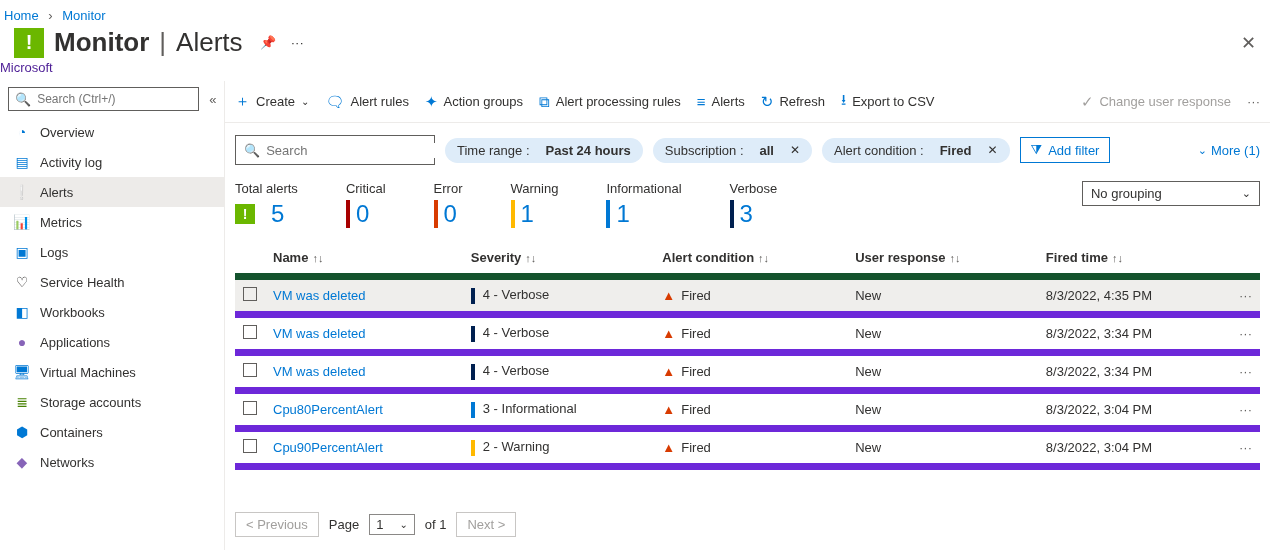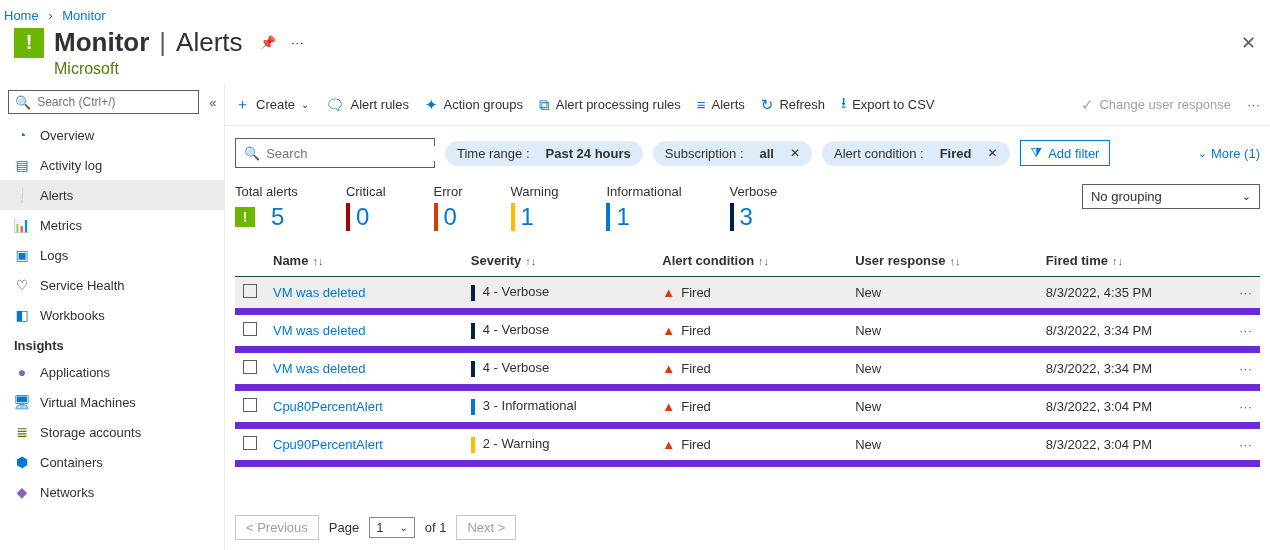--- a/index.html
+++ b/index.html
@@ -11,21 +11,21 @@
   .breadcrumb .sep { color: #605e5c; margin: 0 6px; }
 
   
   .page-header { display: flex; align-items: center; padding: 0 14px 8px; }
   .title-block { display: flex; align-items: center; }
   .title-icon { width: 30px; height: 30px; background: #6bb700; display: inline-flex; align-items: center; justify-content: center; margin-right: 10px; }
   .title-icon span { color: #fff; font-weight: bold; font-size: 20px; }
   .title-main { font-size: 26px; font-weight: 600; }
   .title-sub { font-size: 26px; font-weight: 400; }
   .divider-v { margin: 0 10px; color: #605e5c; font-size: 26px; font-weight: 300; }
-  .subtitle { font-size: 16px; color: #4d7c0f; margin-left: 54px; margin-top: -6px; padding-bottom: 6px; }
+  .subtitle { font-size: 13px; color: #4c1d95; margin-top: -6px; padding-bottom: 6px; }
   .header-right-icons { display: flex; gap: 16px; margin-left: auto; color: #605e5c; font-size: 16px; }
   .pin-icon, .more-dots { cursor: pointer; }
   .close-x { cursor: pointer; font-size: 18px; }
 
   .main { display: flex; height: calc(100% - 80px); }
 
   
   .sidebar { width: 225px; border-right: 1px solid #edebe9; display: flex; flex-direction: column; }
   .sidebar-search-row { display: flex; align-items: center; padding: 6px 8px; gap: 6px; }
   .sidebar-search { flex: 1; display: flex; align-items: center; border: 1px solid #605e5c; height: 24px; padding: 0 6px; }
@@ -67,21 +67,21 @@
   .stat-value-wrap { display: flex; align-items: center; gap: 6px; }
   .stat-bar { width: 4px; height: 28px; display: inline-block; }
   .stat-value { font-size: 24px; color: #0078d4; font-weight: 400; }
   .grouping-select { margin-left: auto; }
   .fake-select { border: 1px solid #605e5c; padding: 4px 8px; display: flex; align-items: center; gap: 80px; font-size: 13px; cursor: pointer;}
   .fake-select .chev { font-size: 11px; }
 
   
   .table-wrap { flex: 1; overflow: auto; padding: 0 10px; }
   table { width: 100%; border-collapse: collapse; }
-  th { text-align: left; font-weight: 600; font-size: 13px; padding: 8px 8px; border-bottom: 1px solid #14532d; cursor: pointer;}
+  th { text-align: left; font-weight: 600; font-size: 13px; padding: 8px 8px; border-bottom: 7px solid #14532d; cursor: pointer;}
   th .sort { font-size: 11px; color: #605e5c; margin-left: 4px;}
   td { padding: 7px 8px; font-size: 13px; border-bottom: 7px solid #6d28d9; }
   tr.row.hovered { background: #efeeec; }
   .cb { width: 14px; height: 14px; border: 1px solid #605e5c; display: inline-block; }
   .name-link { color: #0078d4; cursor: pointer; }
   .sev-swatch { width: 4px; height: 16px; display: inline-block; margin-right: 8px; vertical-align: middle; }
   .warn-tri { color: #d83b01; margin-right: 6px; }
   .row-more { color: #605e5c; cursor: pointer; text-align: right;}
 
   
@@ -150,21 +150,20 @@
           <span>Logs</span>
         </div>
         <div class="sidebar-item">
           <span class="s-icon" style="color:#323130">♡</span>
           <span>Service Health</span>
         </div>
         <div class="sidebar-item">
           <span class="s-icon" style="color:#0078d4">◧</span>
           <span>Workbooks</span>
         </div>
-        <div class="sidebar-section">Insights</div>
         <div class="sidebar-item">
           <span class="s-icon" style="color:#8764b8">●</span>
           <span>Applications</span>
         </div>
         <div class="sidebar-item">
           <span class="s-icon" style="color:#0078d4">🖥</span>
           <span>Virtual Machines</span>
         </div>
         <div class="sidebar-item">
           <span class="s-icon" style="color:#498205">≣</span>

